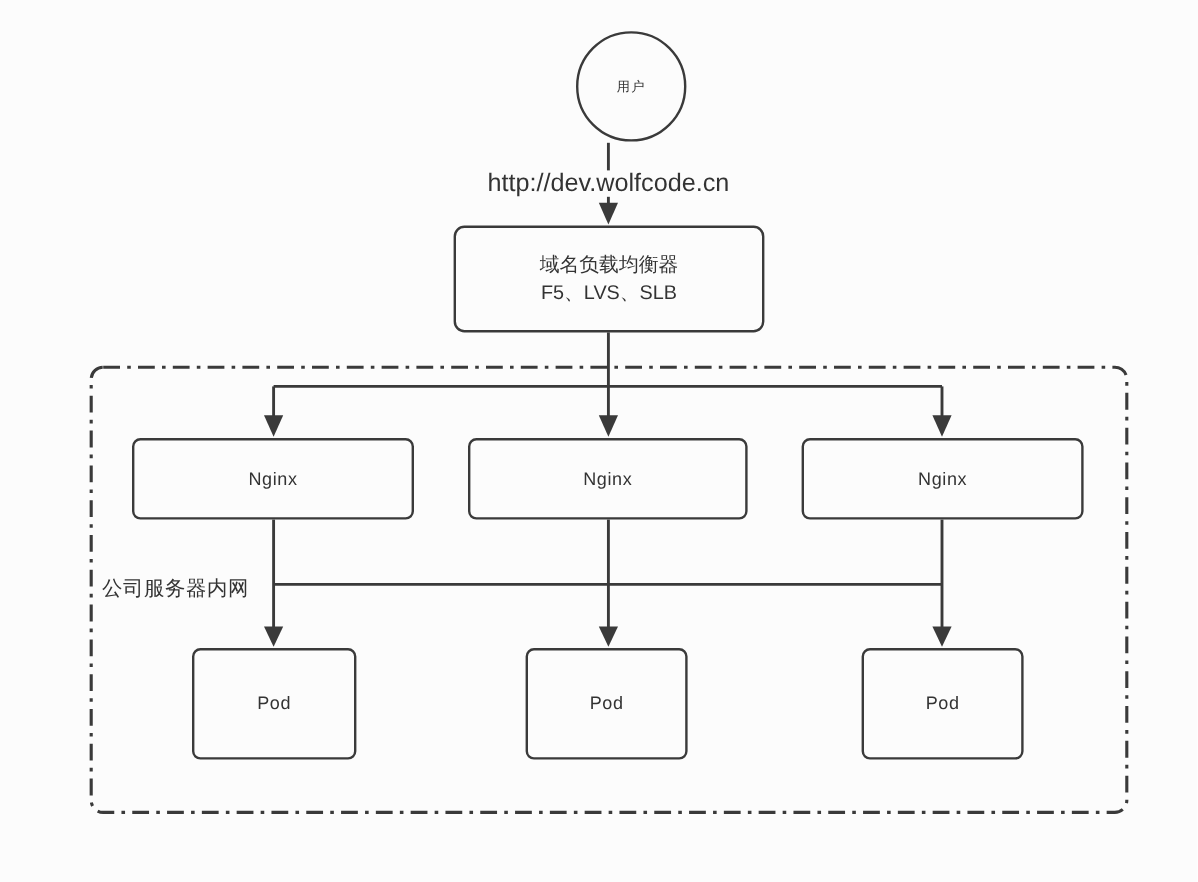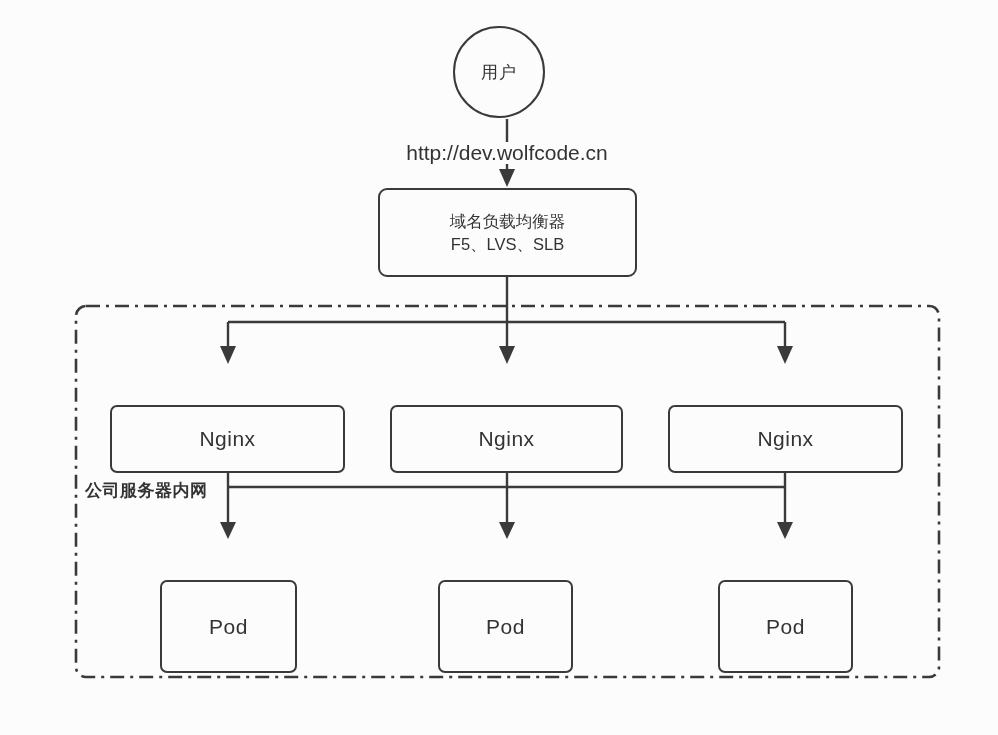--- a/index.html
+++ b/index.html
@@ -26,46 +26,46 @@
   }
   .node{
     position:absolute;
     background:var(--bg);
     border:2.5px solid var(--node-border);
     display:flex;align-items:center;justify-content:center;
     box-sizing:border-box;
     text-align:center;
   }
   .circle-node{
-    left:453px;top:26px;width:92px;height:92px;
+    left:480px;top:26px;width:92px;height:92px;
     border-radius:50%;
-    font-size:17px;letter-spacing:1px;
+    font-size:11px;letter-spacing:1px;
   }
   .lb-node{
     left:378px;top:188px;width:259px;height:89px;
     border-radius:9px;
     flex-direction:column;
     font-size:16.5px;line-height:23px;
   }
-  .rect-node{border-radius:7px;font-size:21px;letter-spacing:.5px;margin-top:40px;}
+  .rect-node{border-radius:7px;font-size:15px;letter-spacing:.5px;}
   .nginx-1{left:110px;top:365px;width:235px;height:68px;}
   .nginx-2{left:390px;top:365px;width:233px;height:68px;}
   .nginx-3{left:668px;top:365px;width:235px;height:68px;}
   .pod-1{left:160px;top:540px;width:137px;height:93px;}
   .pod-2{left:438px;top:540px;width:135px;height:93px;}
   .pod-3{left:718px;top:540px;width:135px;height:93px;}
   .url-label{
     position:absolute;left:399px;top:142px;width:216px;height:22px;
     background:var(--bg);
     display:flex;align-items:center;justify-content:center;
     font-size:21px;
   }
   .intranet-label{
     position:absolute;left:85px;top:479px;
-    font-size:17px;font-weight:700;letter-spacing:.5px;
+    font-size:17px;font-weight:400;letter-spacing:.5px;
     white-space:nowrap;
   }
 </style>
 </head>
 <body>
 
 <div class="canvas">
 
   <svg class="wires">
 

